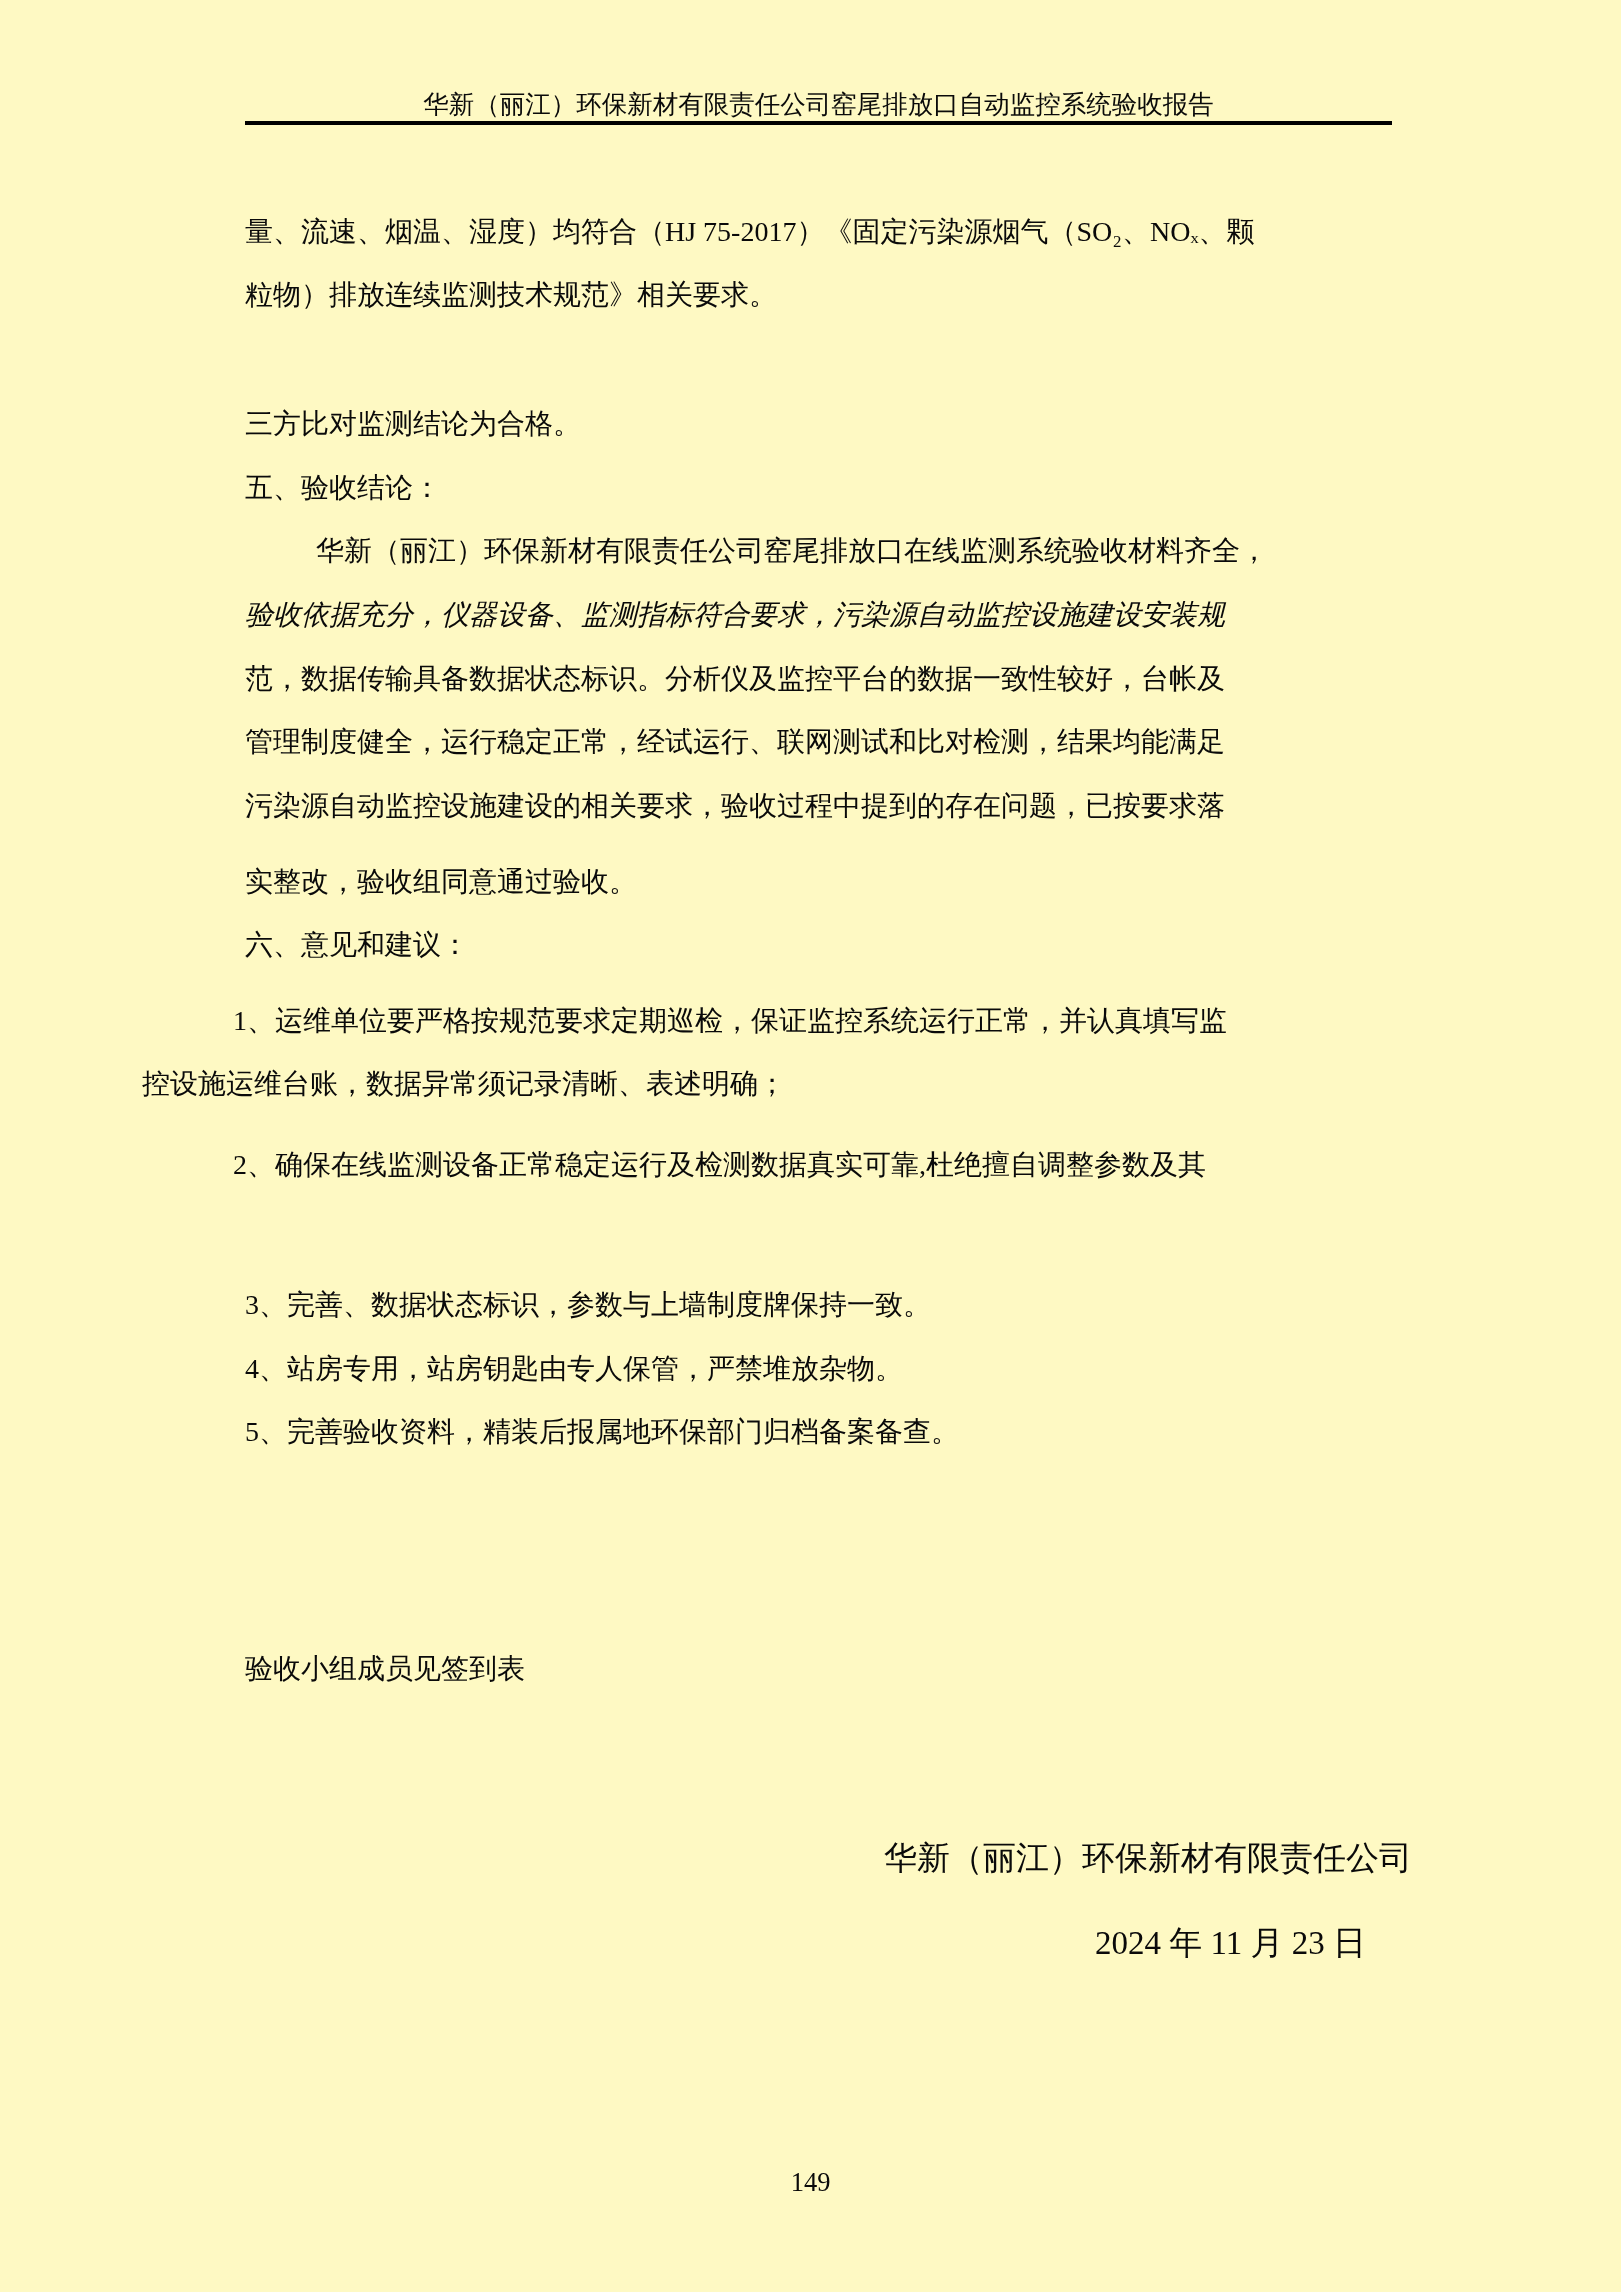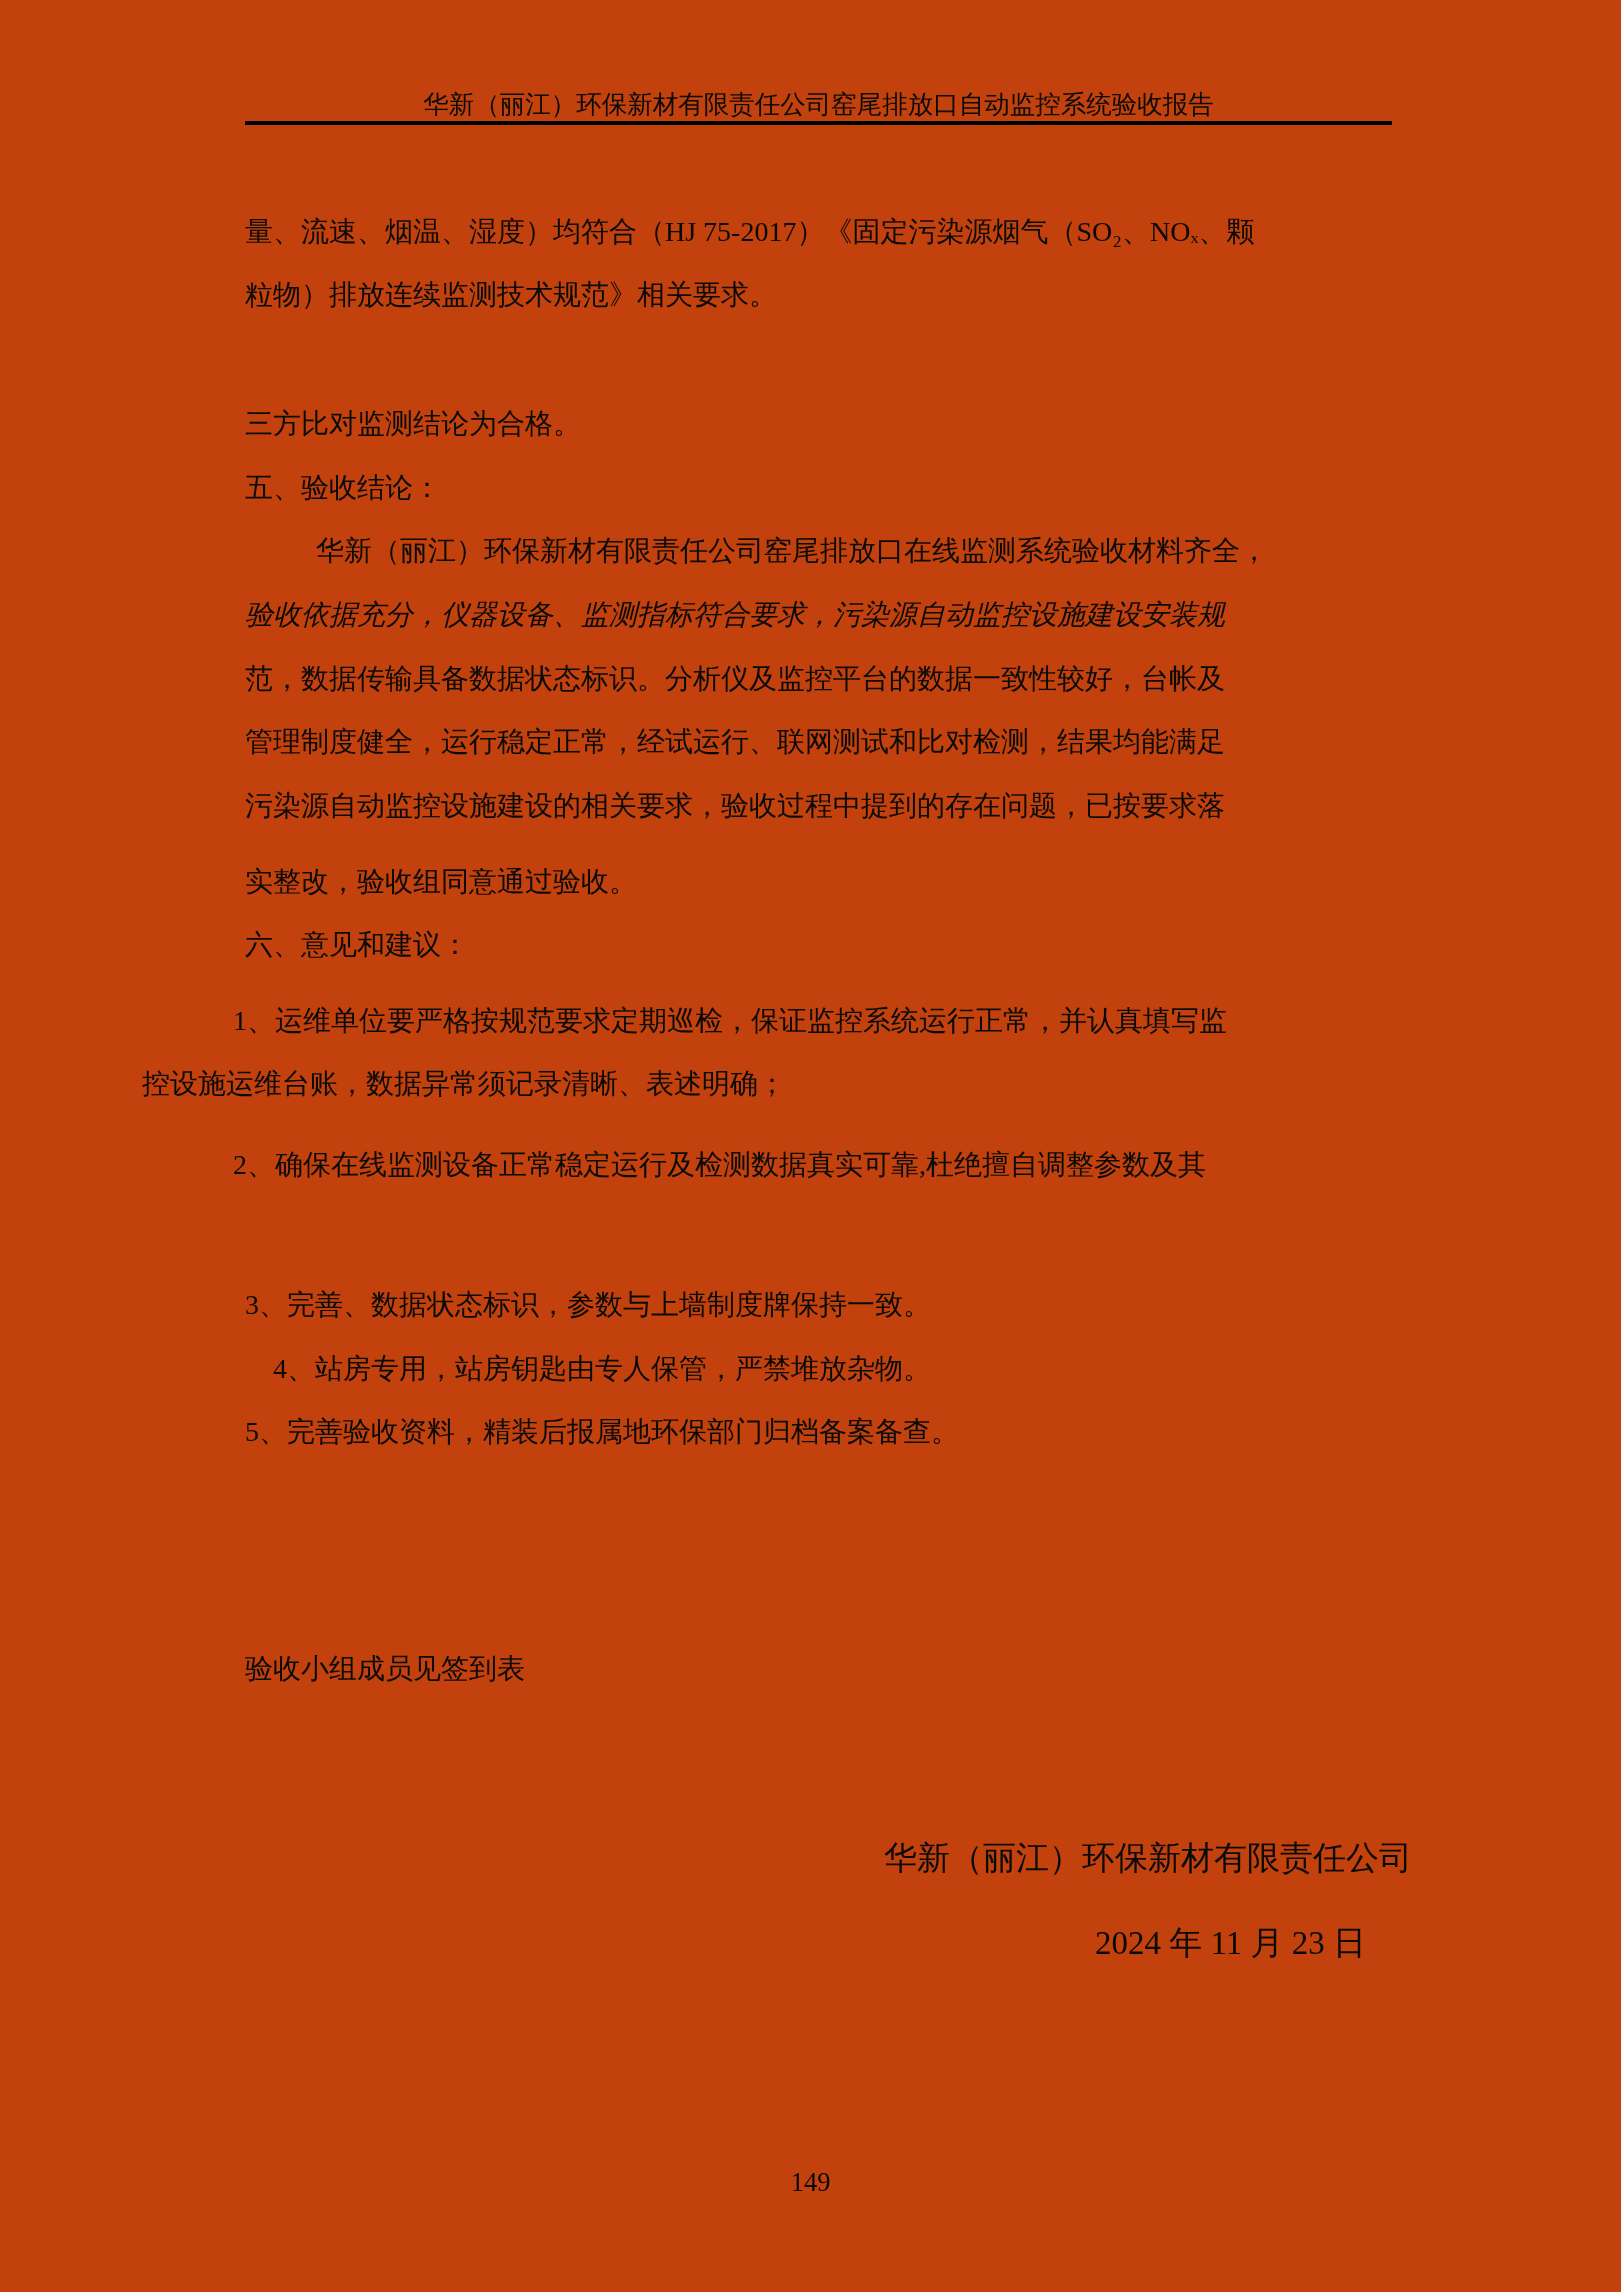--- a/index.html
+++ b/index.html
@@ -4,21 +4,21 @@
 <style>
   html, body {
     margin: 0;
     padding: 0;
     background: #ffffff;
   }
   .page {
     position: relative;
     width: 1621px;
     height: 2293px;
-    background: #c2410c;
+    background: #fef9c3;
     color: #0a0a0a;
     font-family: "Liberation Serif", "DejaVu Serif", serif;
     overflow: hidden;
   }
   .header-title {
     position: absolute;
     left: 245px;
     top: 90px;
     width: 1147px;
     text-align: center;
@@ -73,21 +73,21 @@
   <div class="line" style="left:245px; top:595px;font-style:italic;">验收依据充分，仪器设备、监测指标符合要求，污染源自动监控设施建设安装规</div>
   <div class="line" style="left:245px; top:659px;">范，数据传输具备数据状态标识。分析仪及监控平台的数据一致性较好，台帐及</div>
   <div class="line" style="left:245px; top:722px;">管理制度健全，运行稳定正常，经试运行、联网测试和比对检测，结果均能满足</div>
   <div class="line" style="left:245px; top:786px;">污染源自动监控设施建设的相关要求，验收过程中提到的存在问题，已按要求落</div>
   <div class="line" style="left:245px; top:850px;margin-top:12px;">实整改，验收组同意通过验收。</div>
   <div class="line" style="left:245px; top:925px;">六、意见和建议：</div>
   <div class="line" style="left:233px; top:1001px;">1、运维单位要严格按规范要求定期巡检，保证监控系统运行正常，并认真填写监</div>
   <div class="line" style="left:142px; top:1064px;">控设施运维台账，数据异常须记录清晰、表述明确；</div>
   <div class="line" style="left:233px; top:1145px;">2、确保在线监测设备正常稳定运行及检测数据真实可靠,杜绝擅自调整参数及其</div>
   <div class="line" style="left:245px; top:1285px;">3、完善、数据状态标识，参数与上墙制度牌保持一致。</div>
-  <div class="line" style="left:245px; top:1349px;margin-left:28px;">4、站房专用，站房钥匙由专人保管，严禁堆放杂物。</div>
+  <div class="line" style="left:245px; top:1349px;">4、站房专用，站房钥匙由专人保管，严禁堆放杂物。</div>
   <div class="line" style="left:245px; top:1412px;">5、完善验收资料，精装后报属地环保部门归档备案备查。</div>
   <div class="line" style="left:245px; top:1649px;">验收小组成员见签到表</div>
 
   <div class="sig-line" style="left:884px; top:1839px;">华新（丽江）环保新材有限责任公司</div>
   <div class="sig-line" style="left:1095px; top:1924px;">2024 年 11 月 23 日</div>
 
   <div class="footer-pagenum">149</div>
 
 </div>
 

